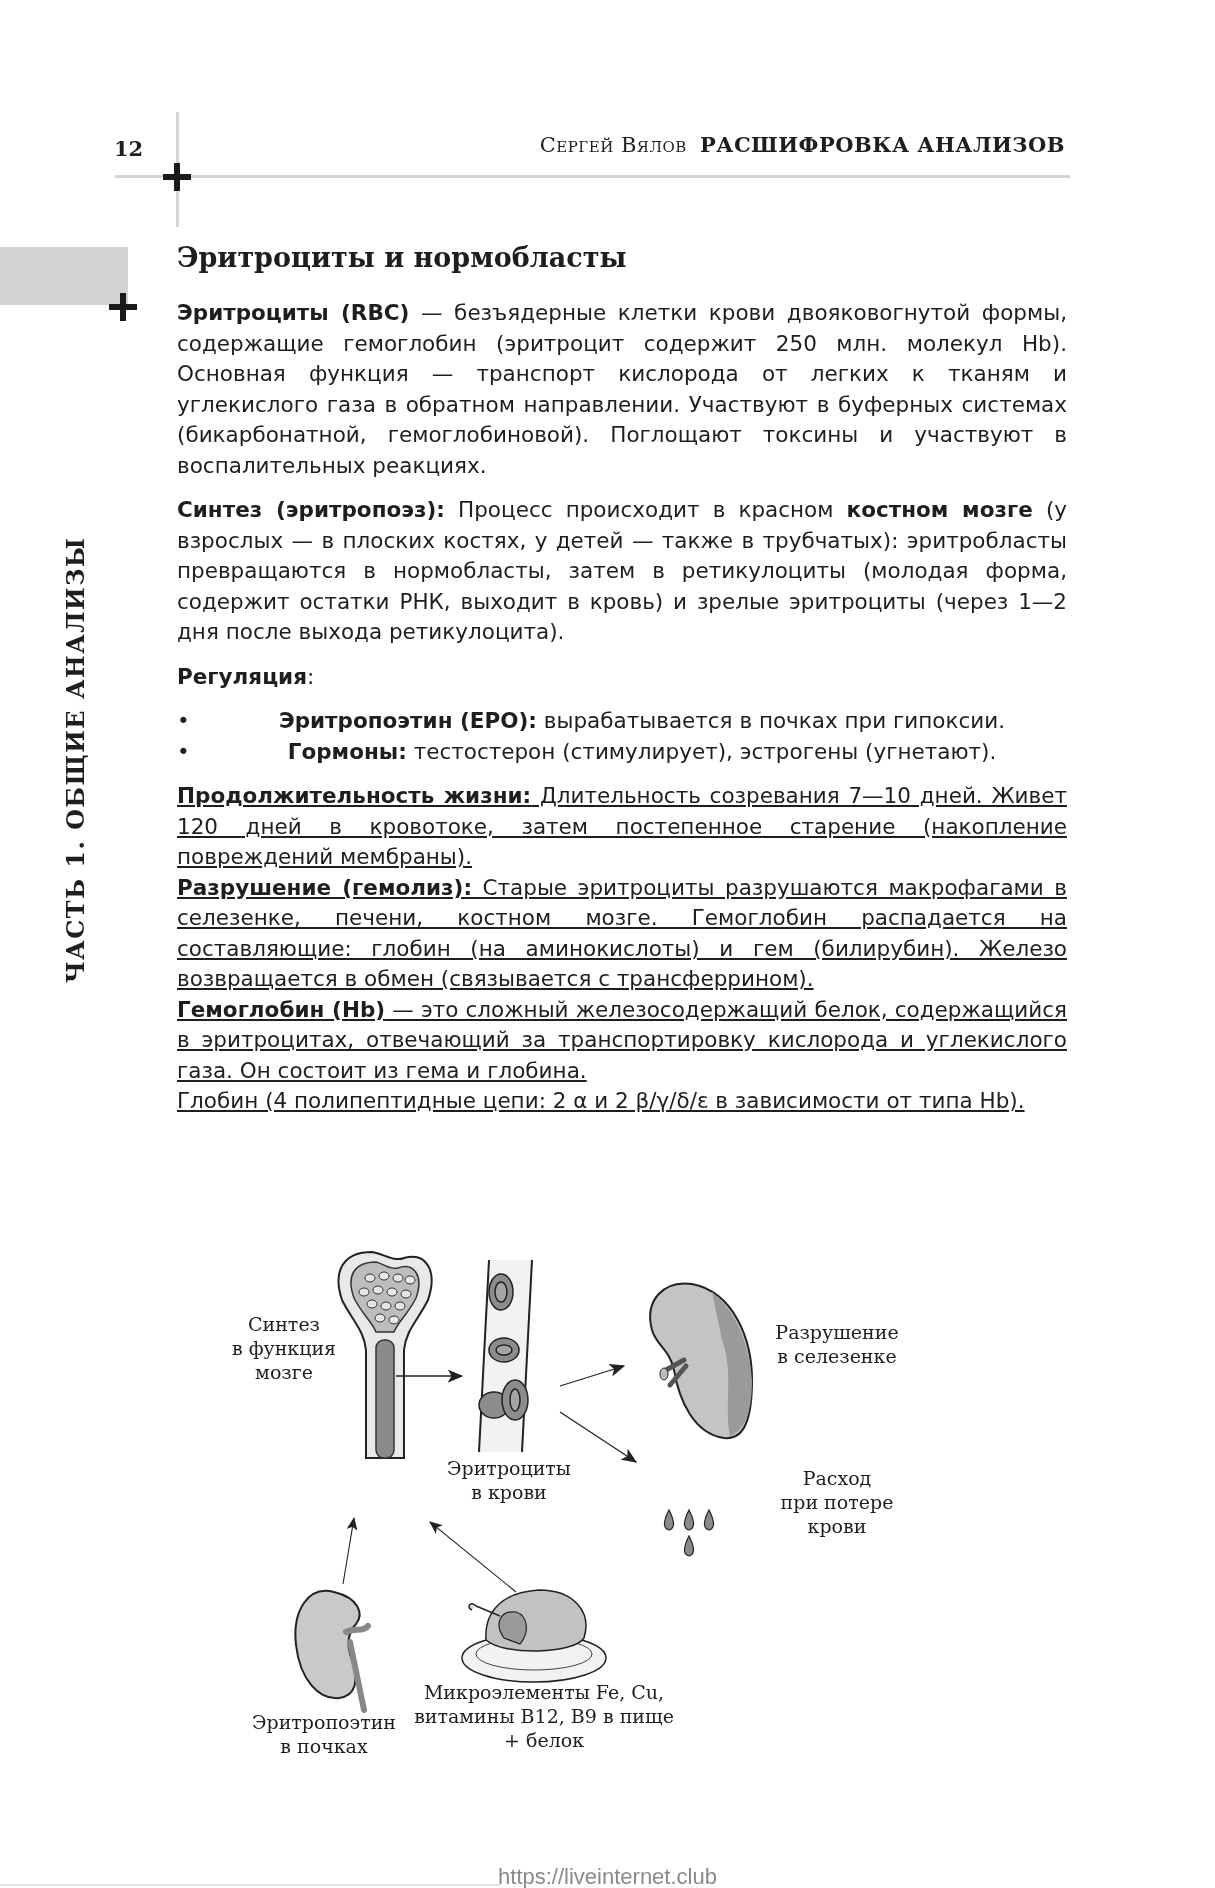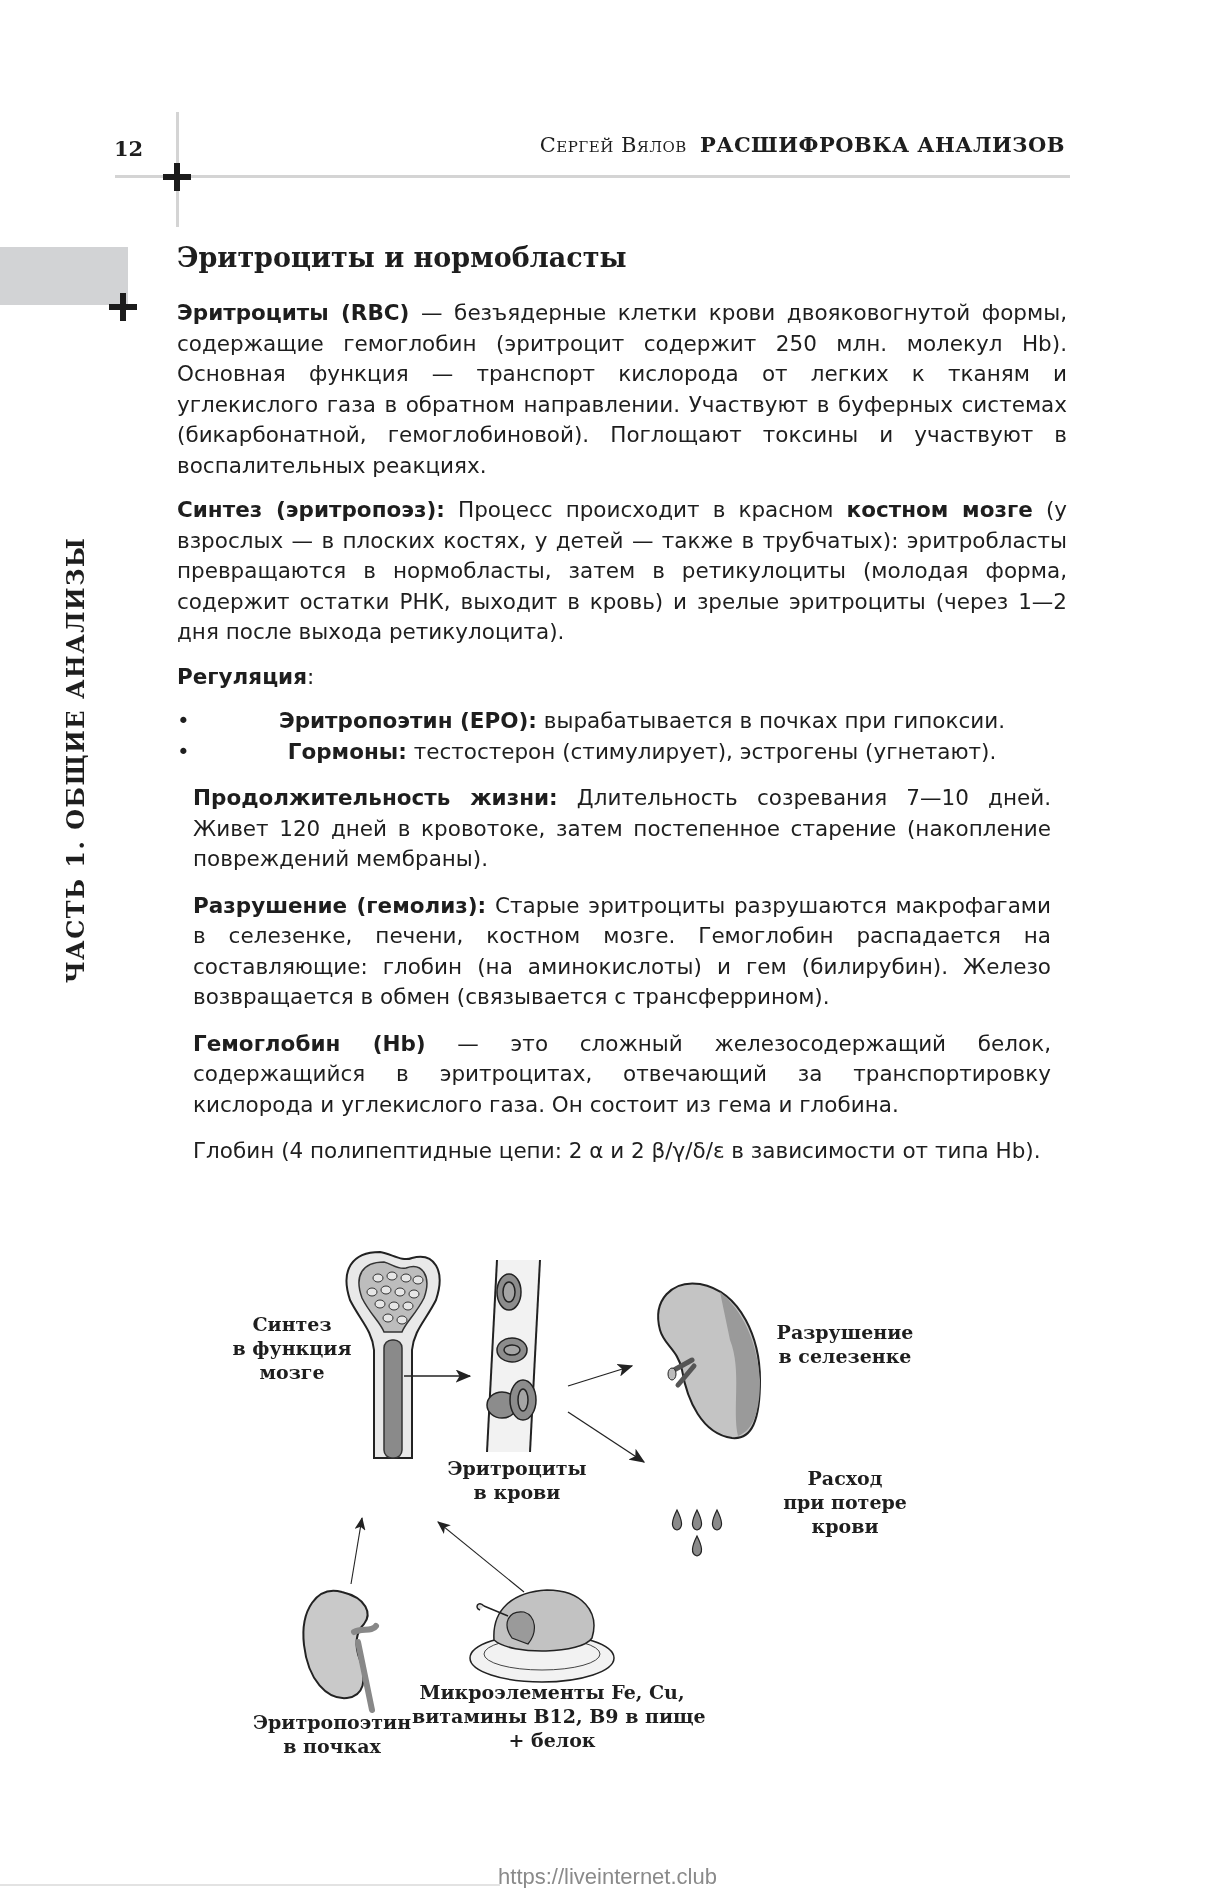--- a/index.html
+++ b/index.html
@@ -11,28 +11,28 @@
   .hrule { position:absolute; left:115px; top:175px; width:955px; height:3px; background:#d4d4d4; }
   .vrule { position:absolute; left:176px; top:112px; width:3px; height:115px; background:#d4d4d4; }
   .cross { position:absolute; width:28px; height:28px; }
   .cross::before { content:""; position:absolute; left:0; top:11px; width:28px; height:6px; background:#1b1b1b; }
   .cross::after { content:""; position:absolute; left:11px; top:0; width:6px; height:28px; background:#1b1b1b; }
   .tab-block { position:absolute; left:0; top:247px; width:128px; height:58px; background:#d2d3d5; }
   .side-label { position:absolute; left:75px; top:760px; transform:translate(-50%,-50%) rotate(-90deg); white-space:nowrap; font-family:"DejaVu Serif", serif; font-weight:bold; font-size:24px; letter-spacing:1.5px; }
   .content { position:absolute; left:177px; top:240px; width:890px; font-size:21.5px; line-height:30.5px; }
   .content h1 { font-family:"DejaVu Serif", serif; font-weight:bold; font-size:27px; margin:0 0 22px 0; line-height:36px; }
   .content p { margin:0 0 14px 0; text-align:justify; }
-  .content p.tight { margin:16px; }
+  .content p.tight { margin:0;text-decoration:underline; }
   .content b { font-weight:bold; }
   .reg-head { margin:0; }
   ul.reg { list-style:none; margin:0 0 14px 0; padding:0;text-align:center; }
   ul.reg li { position:relative; padding-left:40px; }
   ul.reg li::before { content:"•"; position:absolute; left:0; top:0; }
   sub, sup { font-size:65%; line-height:0; }
-  .diagram { position:absolute; left:212px; top:1240px; width:860px; height:500px;font-weight:bold; }
+  .diagram { position:absolute; left:204px; top:1240px; width:860px; height:500px; }
   .diagram svg { position:absolute; left:0; top:0; }
   .dlabel { position:absolute; font-family:"DejaVu Serif", serif; font-size:19px; line-height:24px; text-align:center; white-space:nowrap; }
   .watermark { position:absolute; left:0; top:1864px; width:1215px; text-align:center; font-family:"Liberation Sans", sans-serif; font-size:22px; color:#8a8a8a; }
   .bottom-line { position:absolute; left:0; top:1884px; width:500px; height:2px; background:#e3e3e3; }
 </style>
 </head>
 <body>
 
 <div class="page-num">12</div>
 <div class="running-head">

